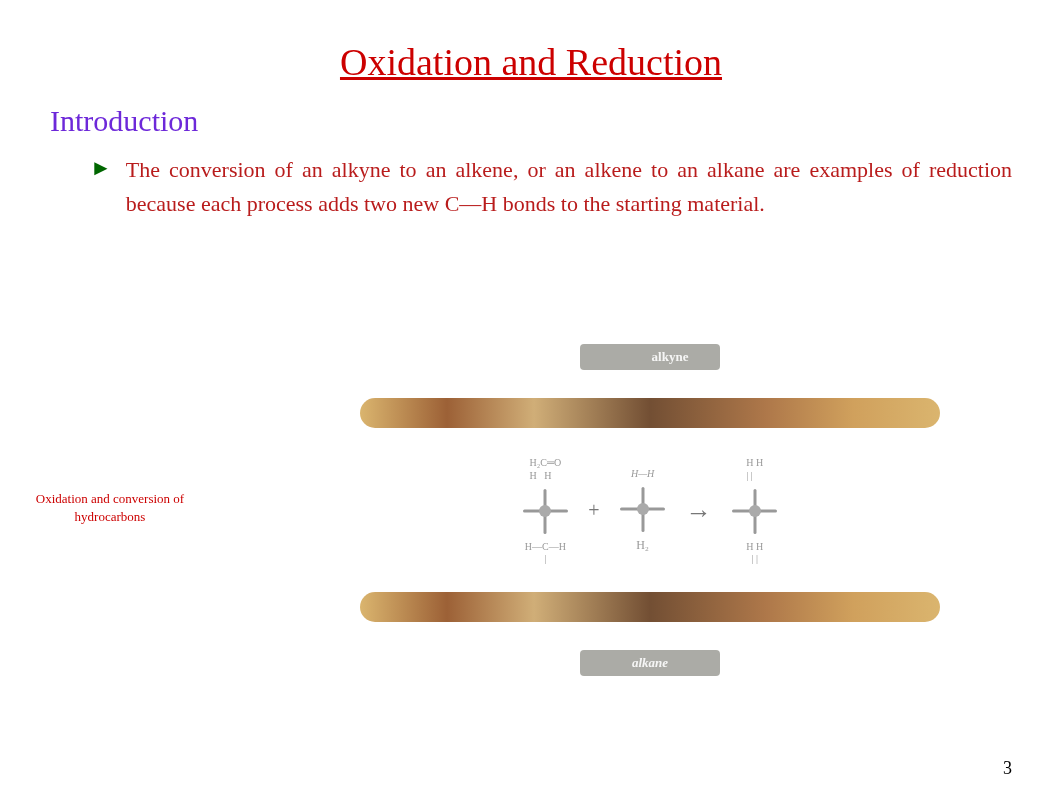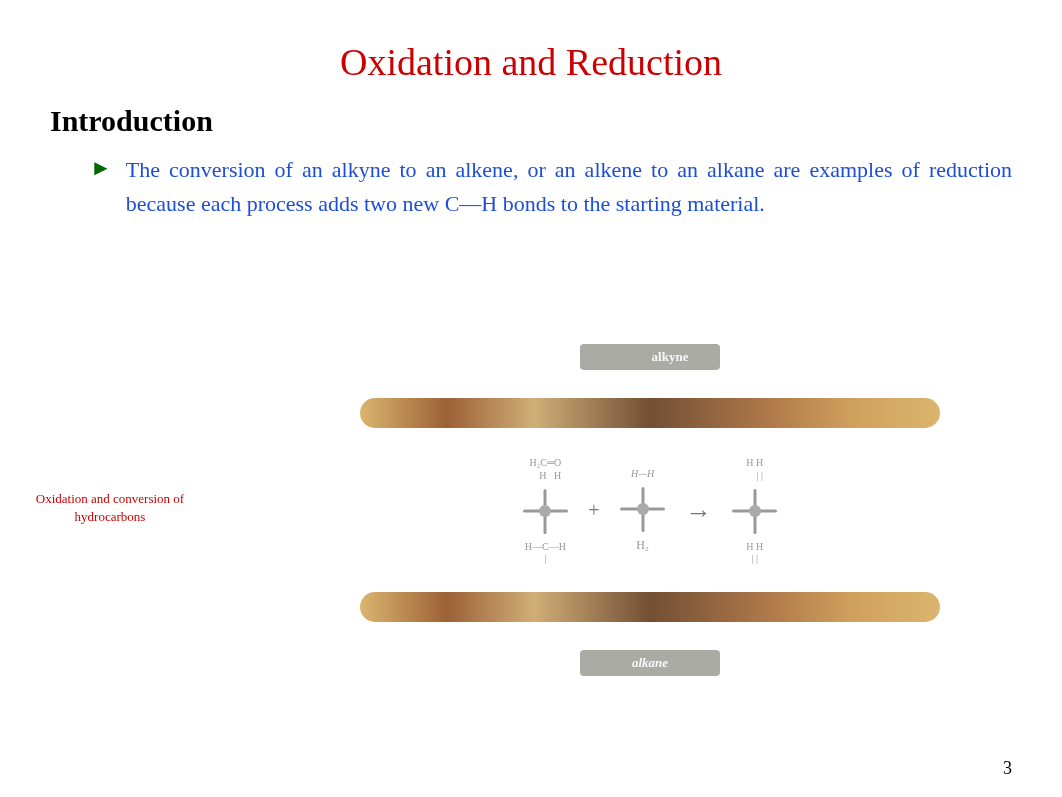--- a/index.html
+++ b/index.html
@@ -25,46 +25,47 @@
       padding: 30px 50px;
     }
 
     .slide-title {
       text-align: center;
       color: #cc0000;
       font-size: 38px;
       font-weight: normal;
       margin-bottom: 20px;
       margin-top: 10px;
+      text-decoration: underline;
     }
 
     .section-heading {
-      color: #000000;
+      color: #6d28d9;
       font-size: 30px;
-      font-weight: bold;
+      font-weight: normal;
       margin-bottom: 15px;
       margin-top: 12px;
     }
 
     .bullet-container {
       display: flex;
       align-items: flex-start;
       margin-left: 40px;
     }
 
     .bullet-arrow {
       color: #006600;
       font-size: 22px;
       margin-right: 14px;
       margin-top: 2px;
       flex-shrink: 0;
     }
 
     .bullet-text {
-      color: #1d4ed8;
+      color: #b91c1c;
       font-size: 22px;
       line-height: 1.55;
       text-align: justify;
       flex: 1;
     }
 
     .side-caption {
       position: absolute;
       left: 20px;
       top: 490px;
@@ -170,21 +171,21 @@
 
     .blurred-mol-label {
       font-size: 11px;
       color: #777;
       text-align: center;
     }
 
     .blurred-mol-label-top {
       font-size: 11px;
       color: #777;
-      text-align: right;
+      text-align: left;
     }
 
     .blurred-arrow {
       font-size: 26px;
       color: #777;
     }
 
     .blurred-plus {
       font-size: 20px;
       color: #777;

